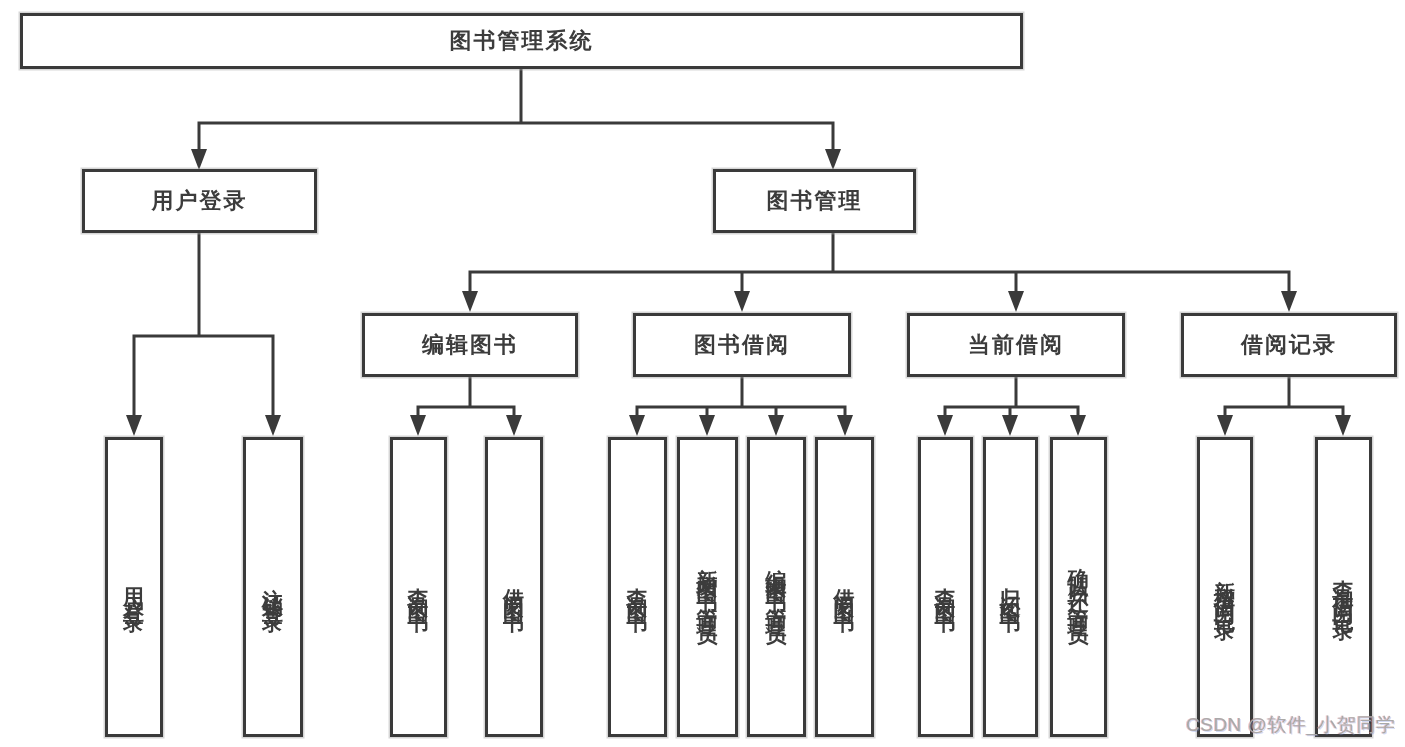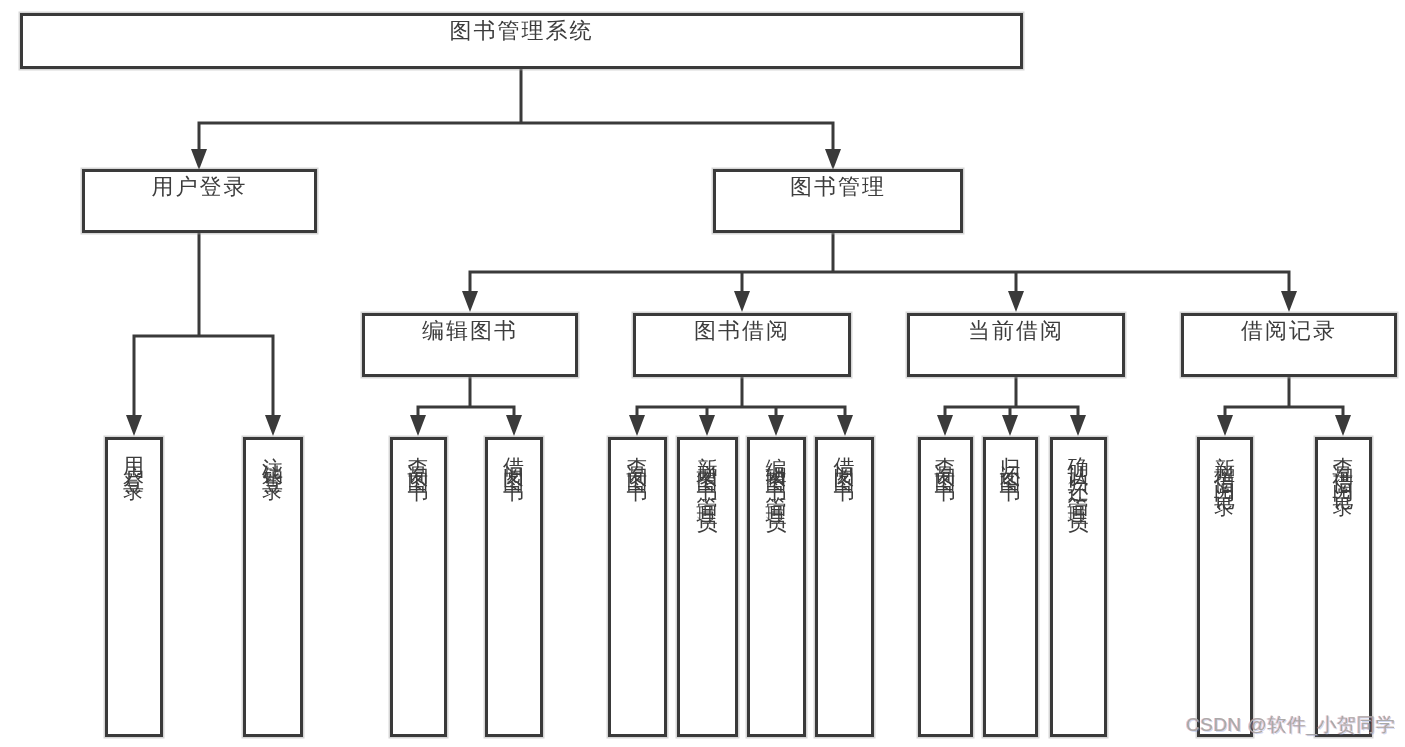--- a/index.html
+++ b/index.html
@@ -31,23 +31,24 @@
   .wires .arrow {
     fill: var(--line);
     stroke: none;
   }
   .box {
     position: absolute;
     box-sizing: border-box;
     border: 3px solid var(--border);
     background: #ffffff;
     display: flex;
-    align-items: flex-start;
+    align-items: center;
     justify-content: center;
     box-shadow: 0 0 0 1.5px rgba(165,165,165,0.45);
+    font-weight: bold;
   }
   .box .label {
     font-size: 22px;
     color: var(--text);
     letter-spacing: 2px;
     white-space: nowrap;
   }
   .box.v .label {
     writing-mode: vertical-rl;
     text-orientation: mixed;
@@ -109,21 +110,21 @@
              M1335 415 L1351 415 L1343 436 Z"></path>
   </svg>
 
   <div class="box h" style="left:20px; top:13px; width:1003px; height:56px">
     <span class="label">图书管理系统</span>
   </div>
 
   <div class="box h" style="left:82px; top:169px; width:235px; height:64px">
     <span class="label">用户登录</span>
   </div>
-  <div class="box h" style="left:713px; top:169px; width:250px; height:64px">
+  <div class="box h" style="left:713px; top:169px; width:203px; height:64px">
     <span class="label">图书管理</span>
   </div>
 
   <div class="box h" style="left:362px; top:313px; width:216px; height:64px">
     <span class="label">编辑图书</span>
   </div>
   <div class="box h" style="left:633px; top:313px; width:218px; height:64px">
     <span class="label">图书借阅</span>
   </div>
   <div class="box h" style="left:907px; top:313px; width:218px; height:64px">

